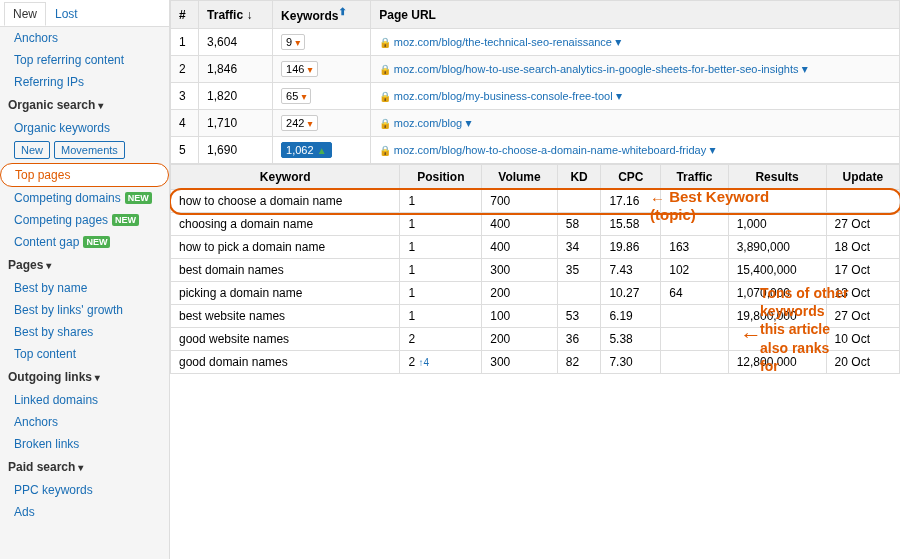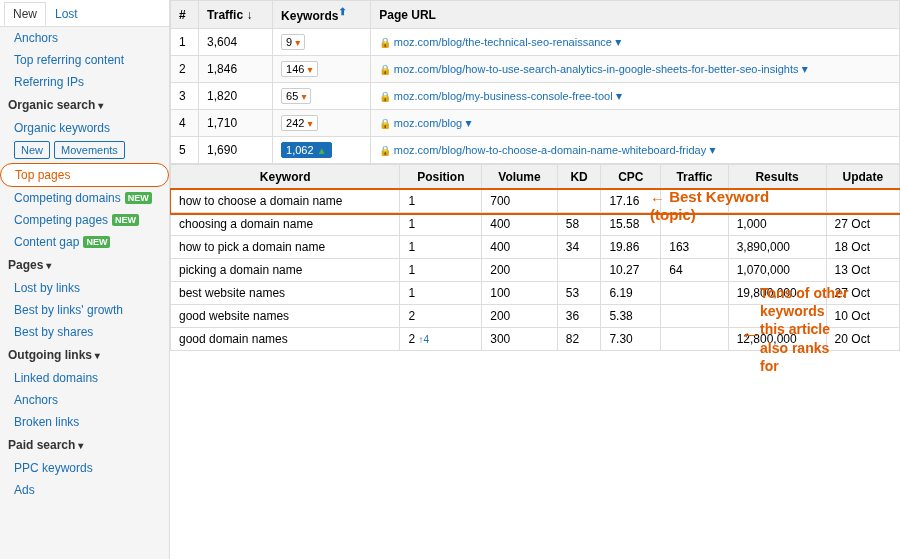--- a/index.html
+++ b/index.html
@@ -177,23 +177,24 @@
   <div class="sidebar-item">
     <span>Competing pages</span>
     <span class="badge-new">NEW</span>
   </div>
   <div class="sidebar-item">
     <span>Content gap</span>
     <span class="badge-new">NEW</span>
   </div>
 
   <div class="sidebar-section-header">Pages</div>
-  <div class="sidebar-item">Lost by links</div>
+  <div class="sidebar-item">Best by name</div>
   <div class="sidebar-item">Best by links' growth</div>
   <div class="sidebar-item">Best by shares</div>
+  <div class="sidebar-item">Top content</div>
 
   <div class="sidebar-section-header">Outgoing links</div>
   <div class="sidebar-item">Linked domains</div>
   <div class="sidebar-item">Anchors</div>
   <div class="sidebar-item">Broken links</div>
 
   <div class="sidebar-section-header">Paid search</div>
   <div class="sidebar-item">PPC keywords</div>
   <div class="sidebar-item">Ads</div>
 </div>
@@ -252,21 +253,21 @@
           <th>Volume</th>
           <th>KD</th>
           <th>CPC</th>
           <th>Traffic</th>
           <th>Results</th>
           <th>Update</th>
         </tr>
       </thead>
       <tbody>
 
-        <tr style="outline: 2px solid #e05a00;">
+        <tr style="outline: 2px solid #e05a00; border-radius: 10px;">
           <td>how to choose a domain name</td>
           <td>1</td>
           <td>700</td>
           <td></td>
           <td>17.16</td>
           <td></td>
           <td></td>
           <td></td>
         </tr>
         <tr>
@@ -283,20 +284,30 @@
           <td>how to pick a domain name</td>
           <td>1</td>
           <td>400</td>
           <td>34</td>
           <td>19.86</td>
           <td>163</td>
           <td>3,890,000</td>
           <td>18 Oct</td>
         </tr>
         <tr>
+          <td>best domain names</td>
+          <td>1</td>
+          <td>300</td>
+          <td>35</td>
+          <td>7.43</td>
+          <td>102</td>
+          <td>15,400,000</td>
+          <td>17 Oct</td>
+        </tr>
+        <tr>
           <td>picking a domain name</td>
           <td>1</td>
           <td>200</td>
           <td></td>
           <td>10.27</td>
           <td>64</td>
           <td>1,070,000</td>
           <td>13 Oct</td>
         </tr>
         <tr>

